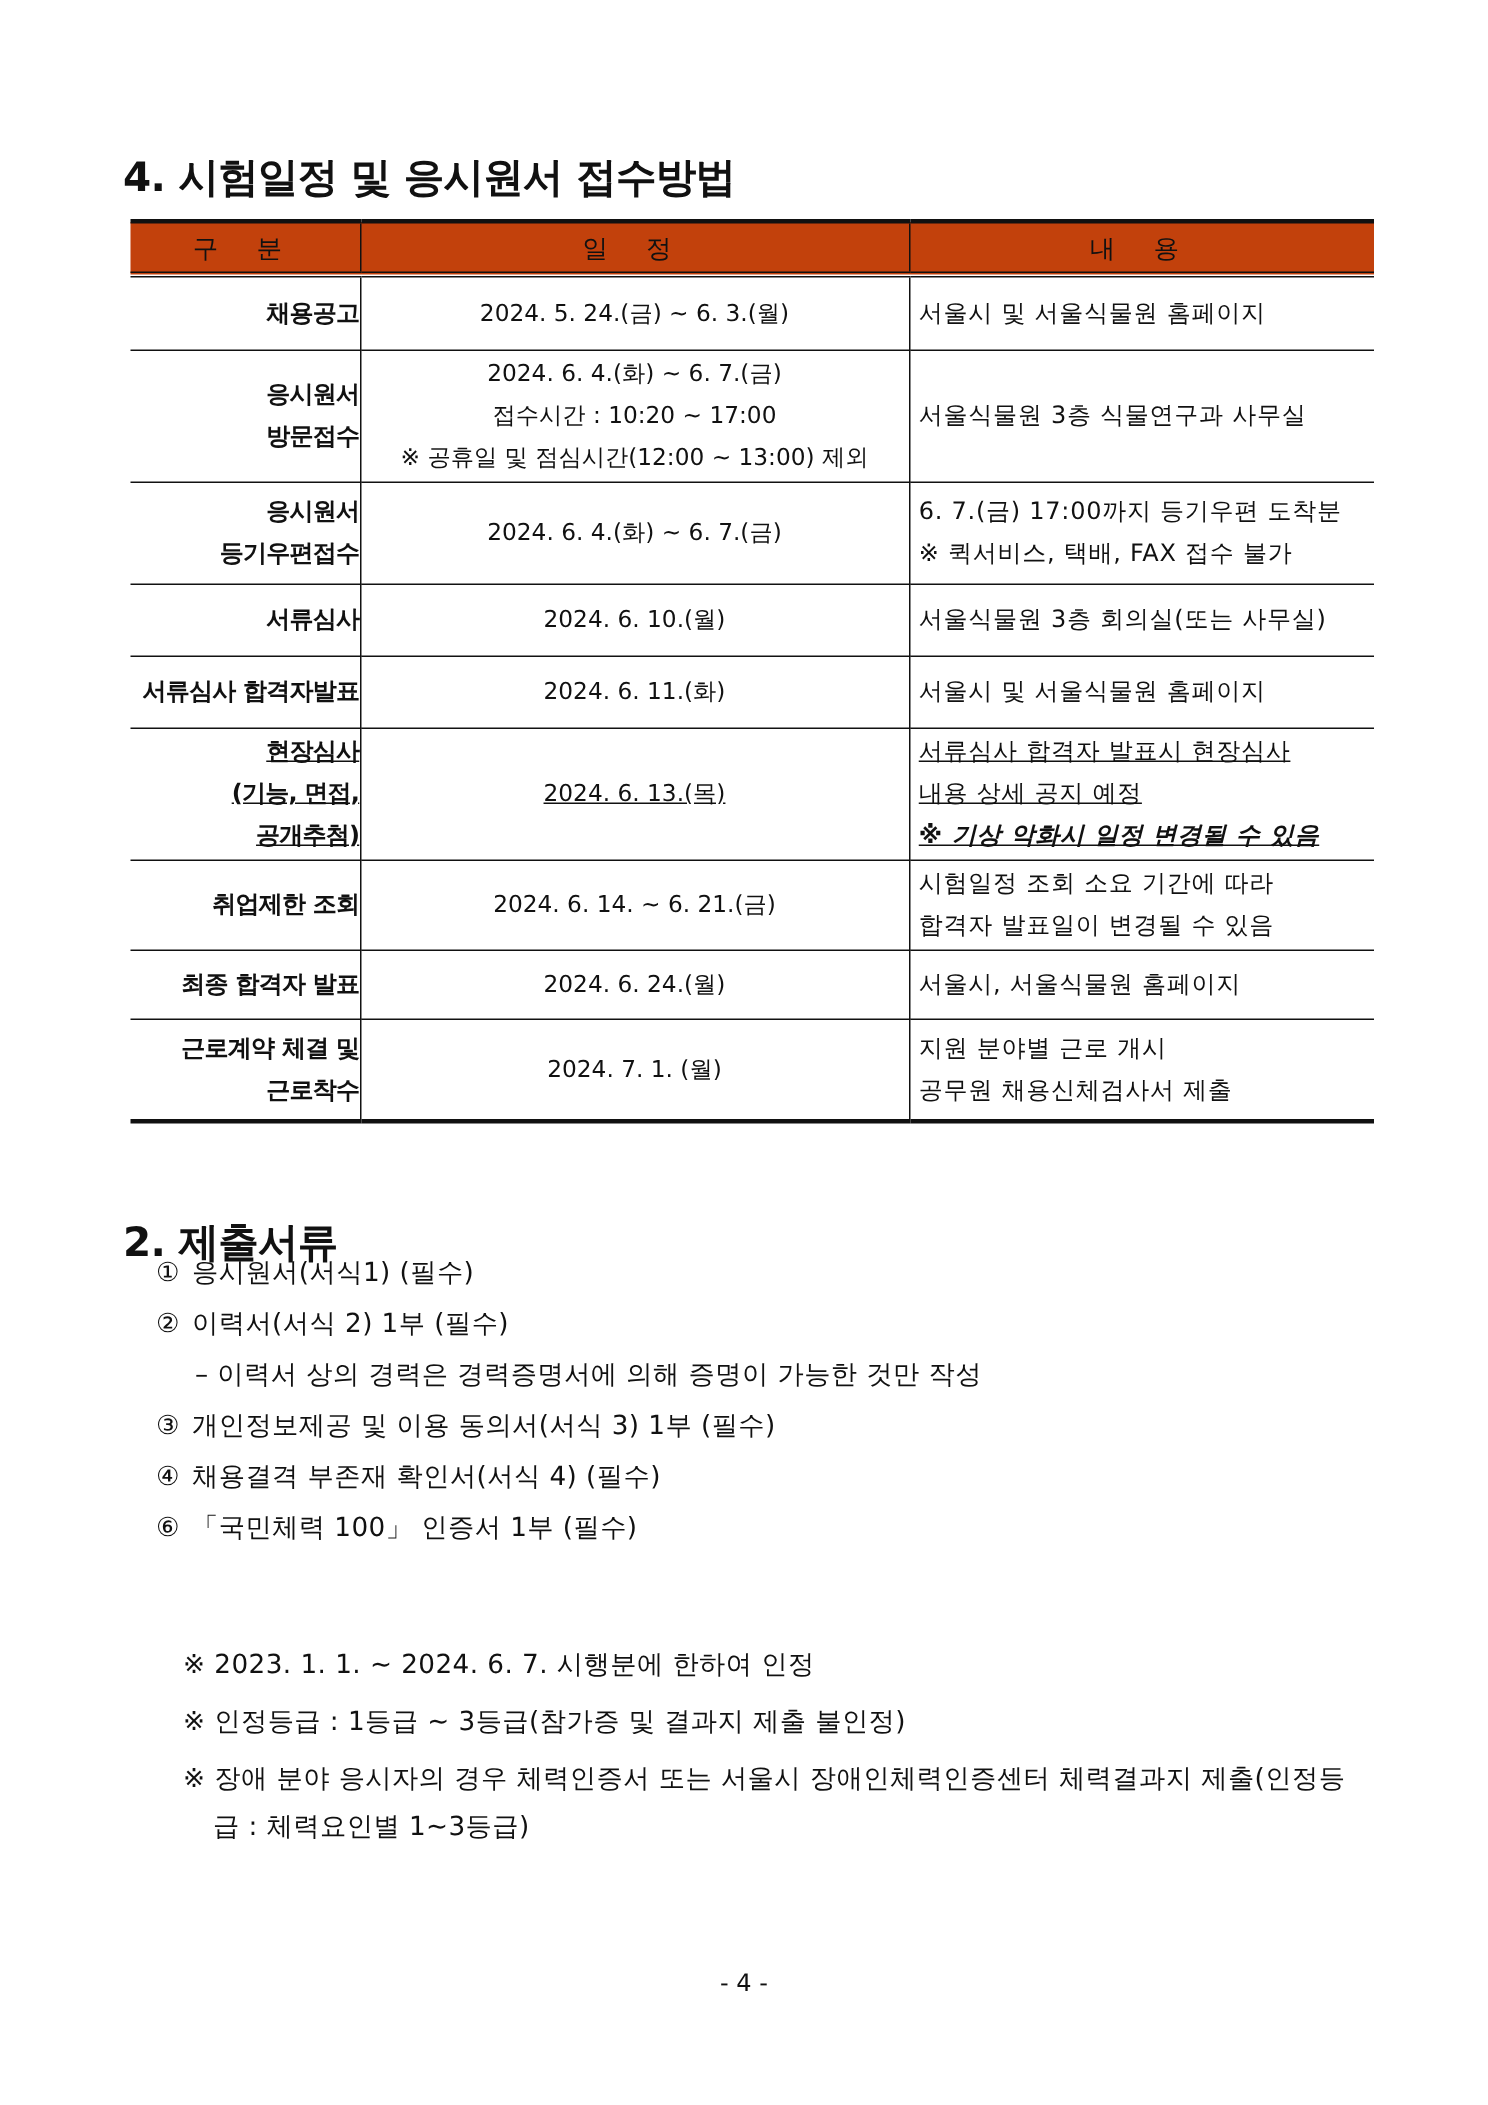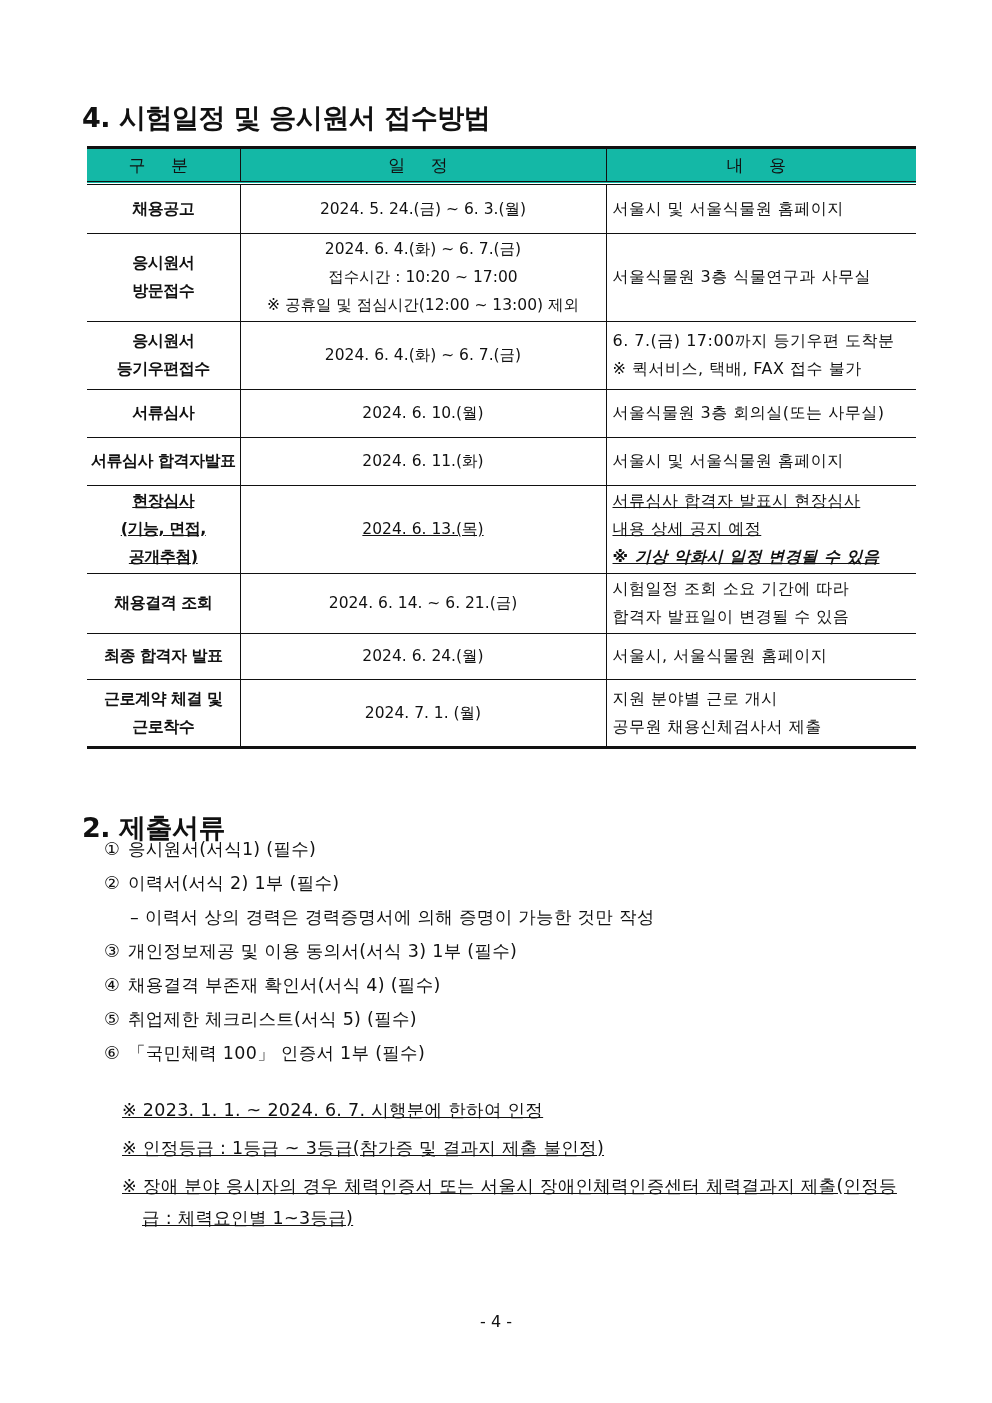--- a/index.html
+++ b/index.html
@@ -18,50 +18,50 @@
 
   table.schedule {
     position: absolute; left: 87px; top: 146px; width: 829px;
     border-collapse: collapse; table-layout: fixed;
     font-size: 16px;
   }
   table.schedule col.c1 { width: 153px; }
   table.schedule col.c2 { width: 366px; }
   table.schedule col.c3 { width: 310px; }
   table.schedule th {
-    background: #14b8a6; font-weight: normal; font-size: 17px;
+    background: #c2410c; font-weight: normal; font-size: 17px;
     height: 32px; border-top: 3px solid #111;
     border-bottom: 4px double #111;
     letter-spacing: 10px;
   }
   table.schedule td, table.schedule th {
     border-left: 1px solid #111; border-right: 1px solid #111;
     padding: 0;
   }
   table.schedule tr > *:first-child { border-left: none; }
   table.schedule tr > *:last-child { border-right: none; }
   table.schedule td { border-bottom: 1px solid #111; line-height: 28px; }
   table.schedule tr:last-child td { border-bottom: 3px solid #111; }
-  td.cat { text-align: center; font-weight: bold; font-size: 16px; letter-spacing: -0.5px; }
+  td.cat { text-align: right; font-weight: bold; font-size: 16px; letter-spacing: -0.5px; }
   td.date { text-align: center; font-size: 15.5px; }
   td.desc { text-align: left; padding-left: 6px !important; font-size: 16px; letter-spacing: 0.5px; }
   .italic-bold { font-style: italic; font-weight: bold; }
   .line { display: block; }
 
   .docs {
     position: absolute; left: 104px; top: 832px;
     font-size: 17.5px; line-height: 34px; letter-spacing: 0.3px;
   }
   .docs .item { display: block; white-space: nowrap; }
   .docs .sub { padding-left: 26px; }
   .notes {
     position: absolute; left: 122px; top: 1094px; width: 790px;
     font-size: 17.5px; line-height: 32px; letter-spacing: 0.3px;
   }
-  .notes .note { display: block; margin-bottom: 6px; padding-left: 20px; text-indent: -20px; text-decoration: underline; }
+  .notes .note { display: block; margin-bottom: 6px; padding-left: 20px; text-indent: -20px; }
   .page-num {
     position: absolute; left: 0; width: 992px; top: 1312px;
     text-align: center; font-size: 16px;
   }
 </style>
 </head>
 <body>
 
 <h1 class="section-title" id="title4">4. 시험일정 및 응시원서 접수방법</h1>
 
@@ -149,21 +149,21 @@
           <span class="line">2024. 6. 13.(목)</span>
         </td>
         <td class="desc">
           <span class="line">서류심사 합격자 발표시 현장심사</span>
           <span class="line">내용 상세 공지 예정</span>
           <span class="line italic-bold">※ 기상 악화시 일정 변경될 수 있음</span>
         </td>
       </tr>
       <tr style="height: 60px;">
         <td class="cat">
-          <span class="line">채용결격 조회</span>
+          <span class="line">취업제한 조회</span>
         </td>
         <td class="date">
           <span class="line">2024. 6. 14. ~ 6. 21.(금)</span>
         </td>
         <td class="desc">
           <span class="line">시험일정 조회 소요 기간에 따라</span>
           <span class="line">합격자 발표일이 변경될 수 있음</span>
         </td>
       </tr>
       <tr style="height: 46px;">
@@ -194,21 +194,20 @@
 </table>
 
 <h2 class="section-title" id="title5">2. 제출서류</h2>
 
 <div class="docs" id="docs-list">
     <span class="item"><span style="margin-right: 8px;">①</span><span>응시원서(서식1) (필수)</span></span>
     <span class="item"><span style="margin-right: 8px;">②</span><span>이력서(서식 2) 1부 (필수)</span></span>
     <span class="item sub"><span>– 이력서 상의 경력은 경력증명서에 의해 증명이 가능한 것만 작성</span></span>
     <span class="item"><span style="margin-right: 8px;">③</span><span>개인정보제공 및 이용 동의서(서식 3) 1부 (필수)</span></span>
     <span class="item"><span style="margin-right: 8px;">④</span><span>채용결격 부존재 확인서(서식 4) (필수)</span></span>
-    <span class="item"><span style="margin-right: 8px;">⑤</span><span>취업제한 체크리스트(서식 5) (필수)</span></span>
     <span class="item"><span style="margin-right: 8px;">⑥</span><span>「국민체력 100」 인증서 1부 (필수)</span></span>
   </div>
 
 <div class="notes" id="notes-list">
     <span class="note">※ 2023. 1. 1. ~ 2024. 6. 7. 시행분에 한하여 인정</span>
     <span class="note">※ 인정등급 : 1등급 ~ 3등급(참가증 및 결과지 제출 불인정)</span>
     <span class="note">※ 장애 분야 응시자의 경우 체력인증서 또는 서울시 장애인체력인증센터 체력결과지 제출(인정등급 : 체력요인별 1~3등급)</span>
   </div>
 
 <div class="page-num">- 4 -</div>

